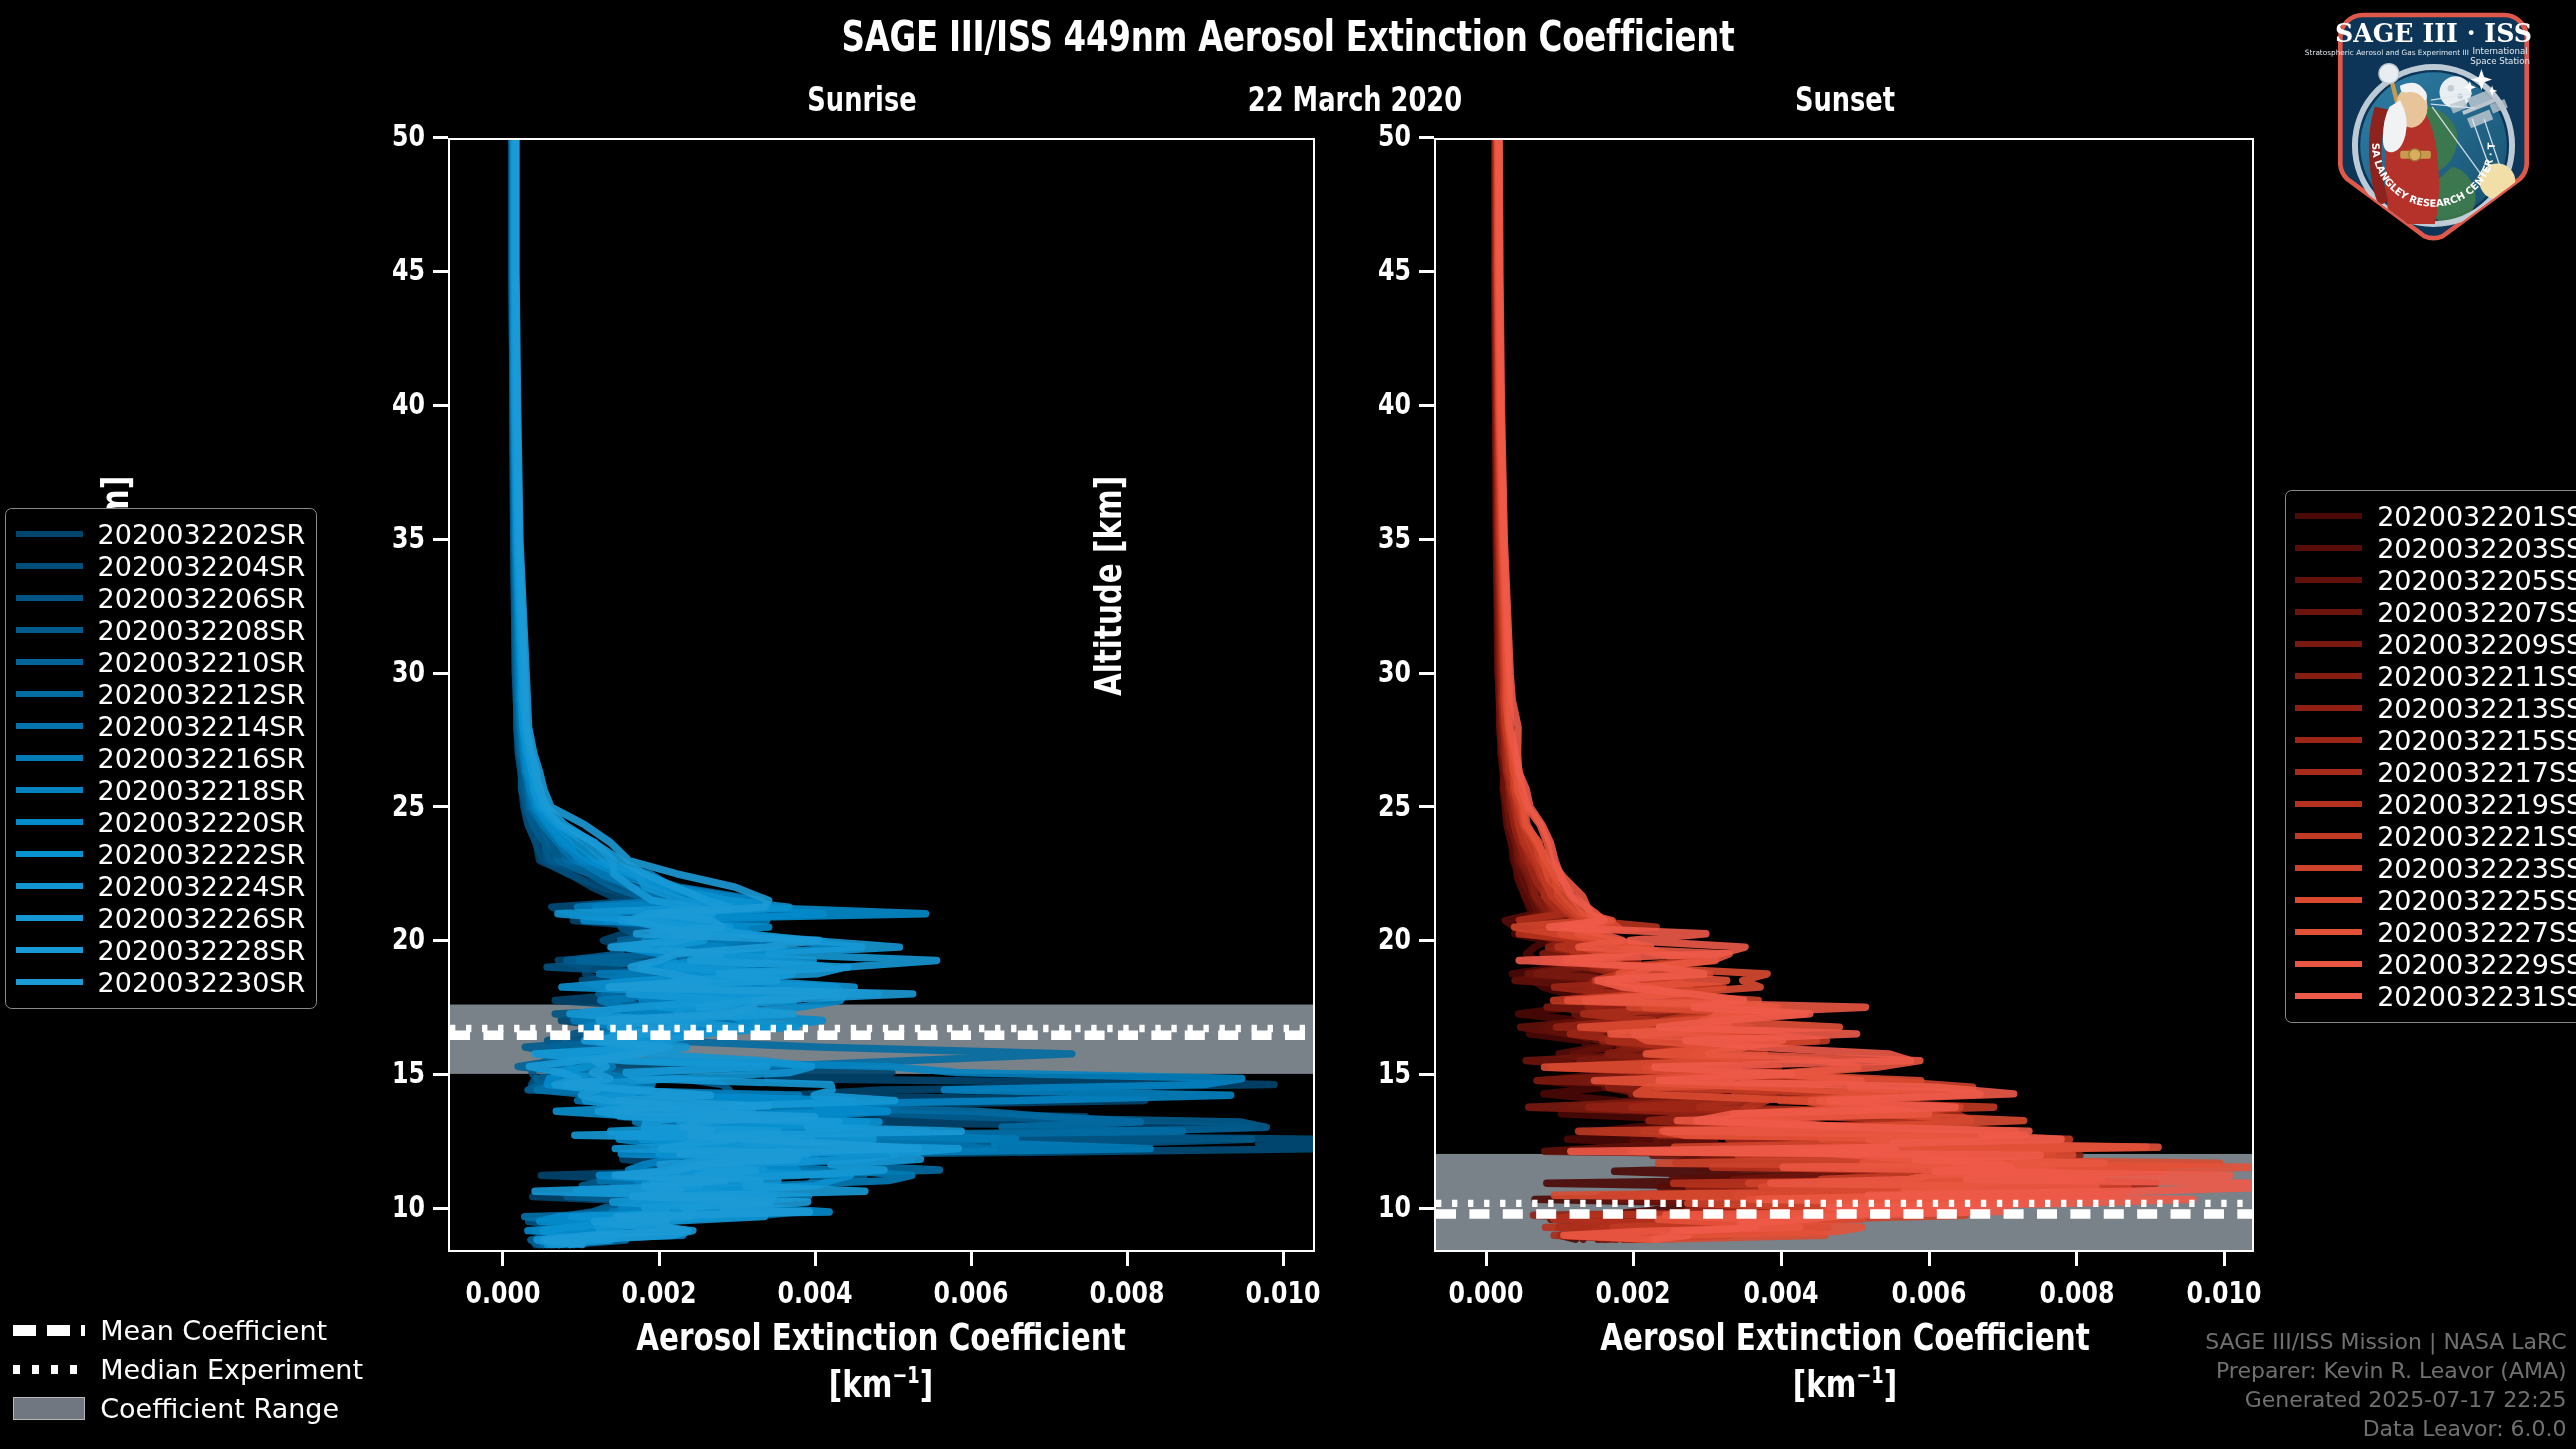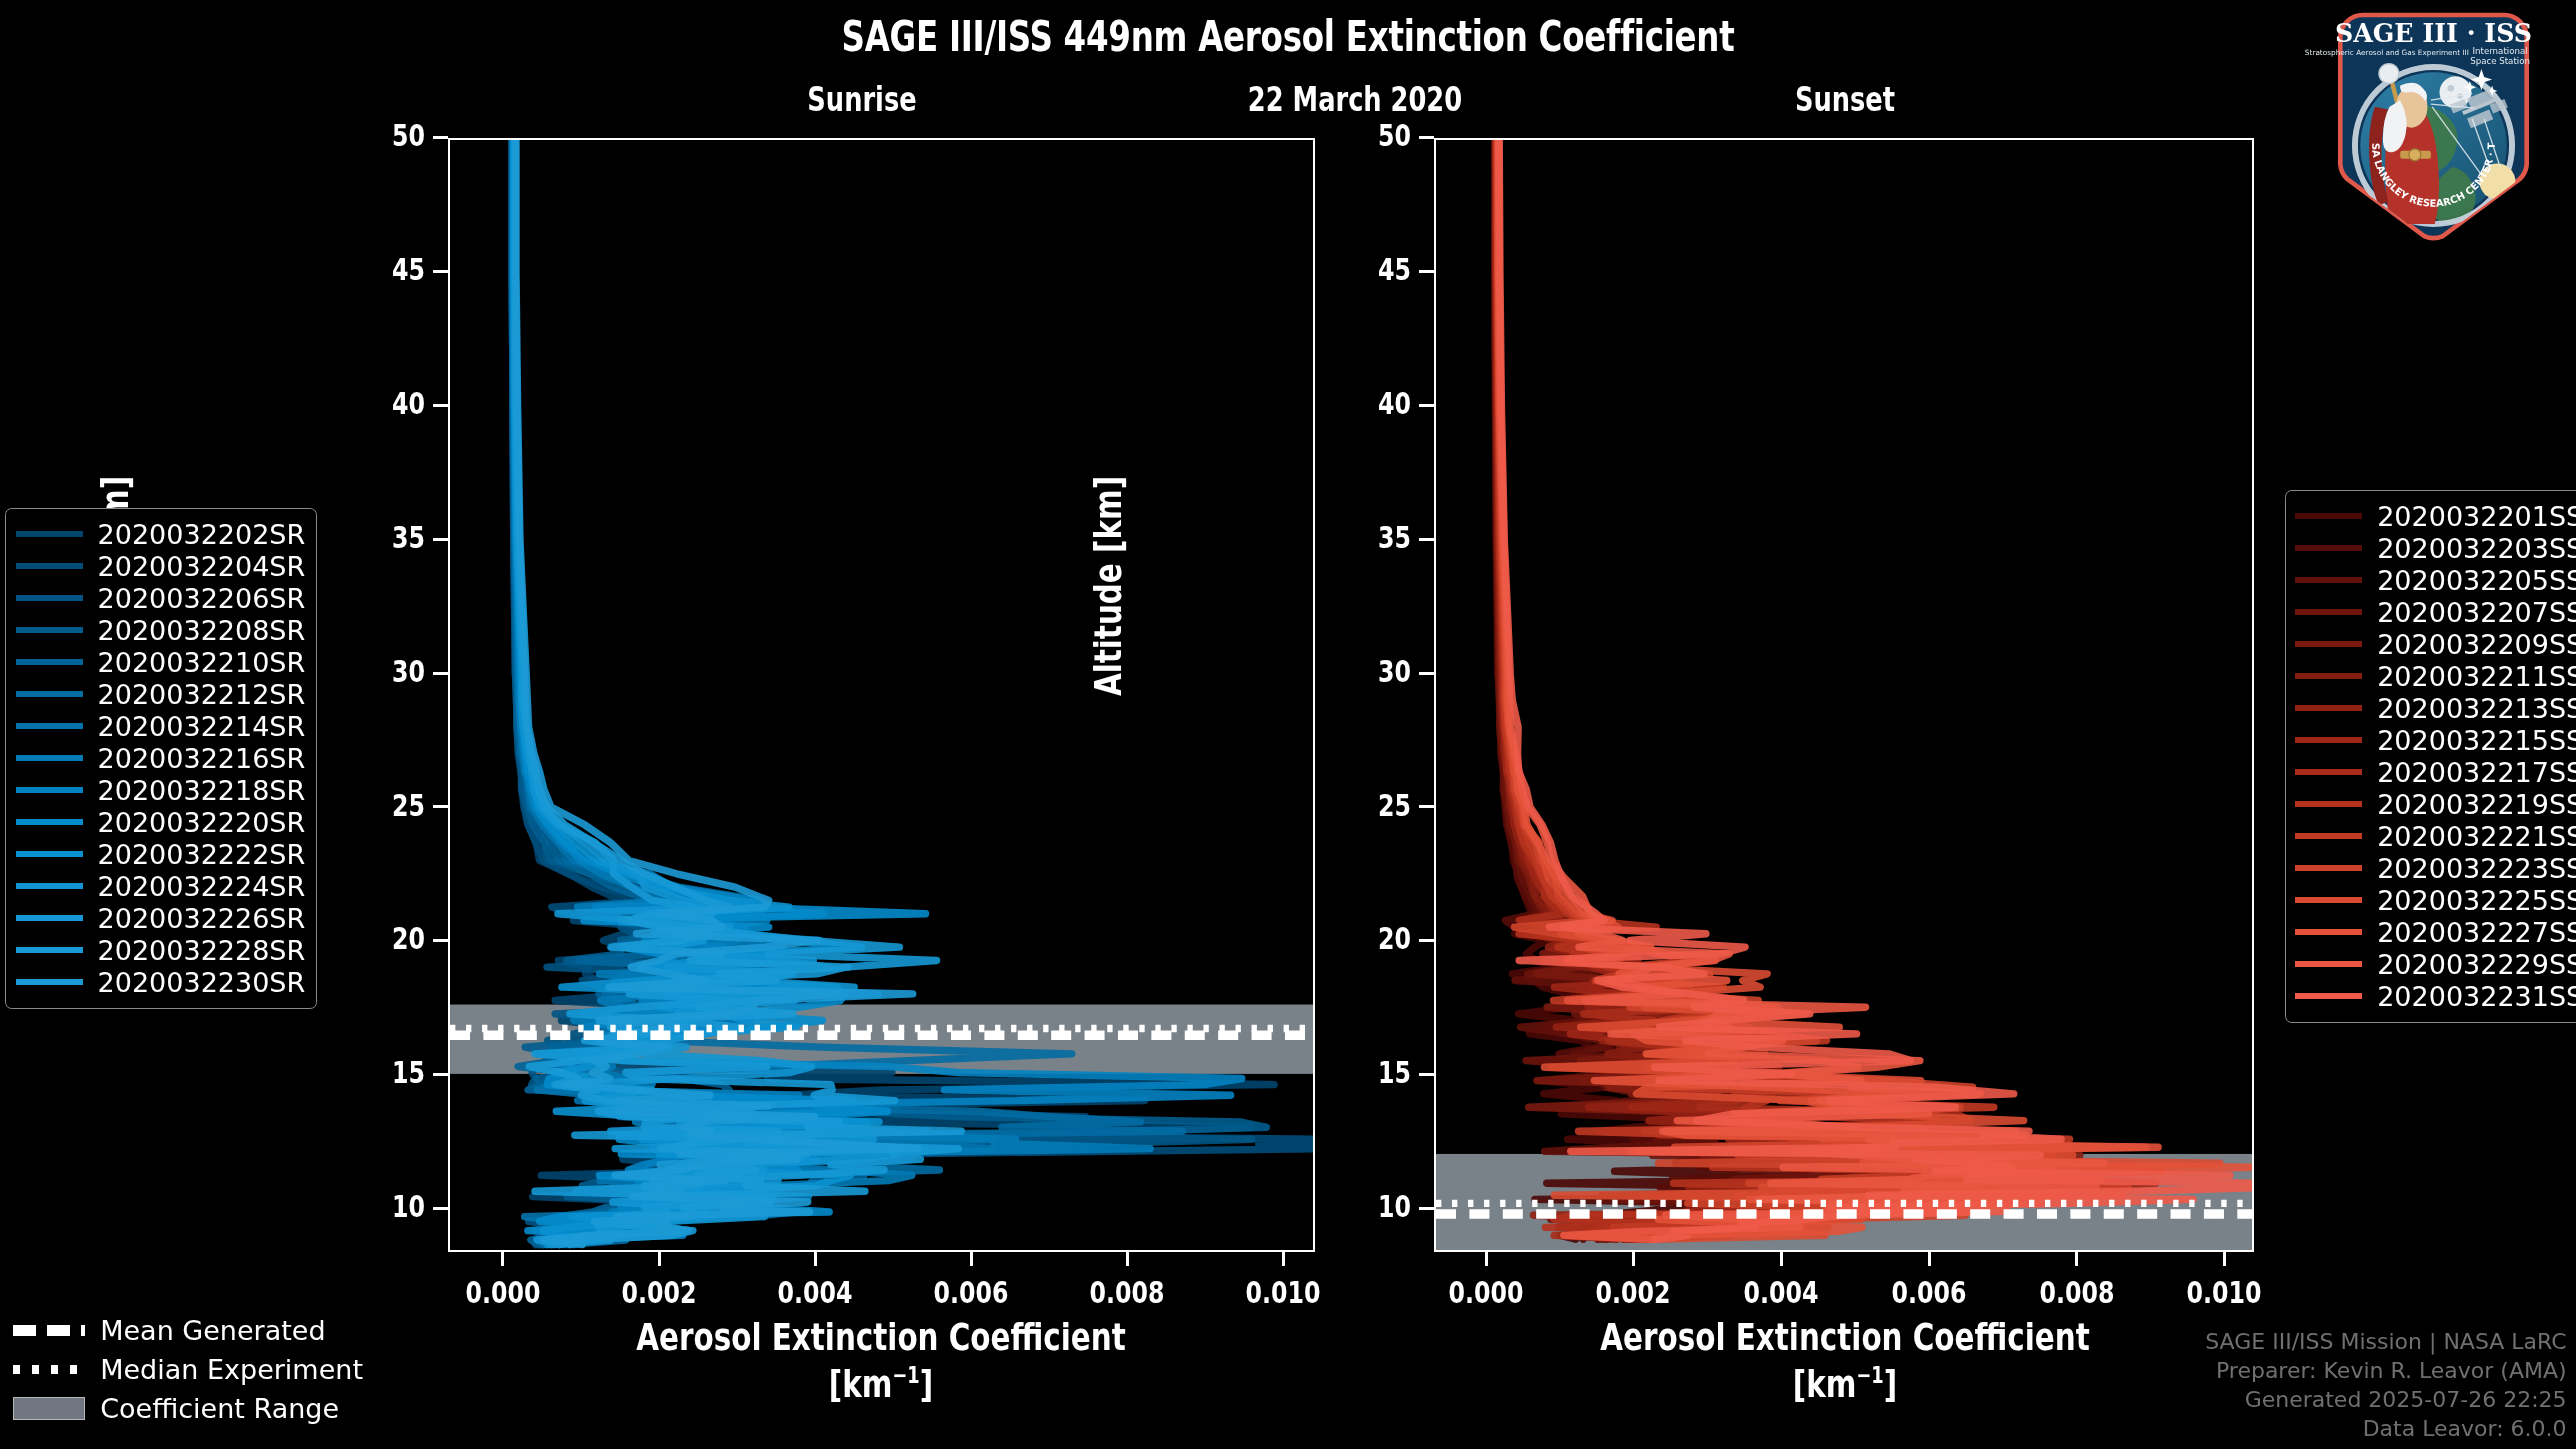--- a/index.html
+++ b/index.html
@@ -361,36 +361,36 @@
     </div>
     <div class="legend-row">
       <div class="legend-swatch" style="background: rgb(238, 90, 73);"></div>
       <div class="legend-text">2020032231SS</div>
     </div>
   </div>
 
 <div id="legend-tropopause">
   <div class="trop-row">
     <div class="trop-key dashed"></div>
-    <div class="trop-text">Mean Generated</div>
+    <div class="trop-text">Mean Coefficient</div>
   </div>
   <div class="trop-row">
     <div class="trop-key dotted"></div>
     <div class="trop-text">Median Experiment</div>
   </div>
   <div class="trop-row">
     <div class="trop-key range"></div>
     <div class="trop-text">Coefficient Range</div>
   </div>
 </div>
 
 <div id="credits">
   <div>SAGE III/ISS Mission | NASA LaRC</div>
   <div>Preparer: Kevin R. Leavor (AMA)</div>
-  <div>Generated 2025-07-26 22:25</div>
+  <div>Generated 2025-07-17 22:25</div>
   <div>Data Leavor: 6.0.0</div>
 </div>
 
 <svg id="mission-patch" viewBox="0 0 400 362">
   <defs>
     <clipPath id="patchClip">
       <path d="M94 12 H306 A34 34 0 0 1 340 46 V236 A34 34 0 0 1 330 258 L214 344 A34 34 0 0 1 186 344 L70 258 A34 34 0 0 1 60 236 V46 A34 34 0 0 1 94 12 Z"></path>
     </clipPath>
     <linearGradient id="earthG" x1="0" y1="0" x2="1" y2="1">
       <stop offset="0%" stop-color="#2e7fa8"></stop>

